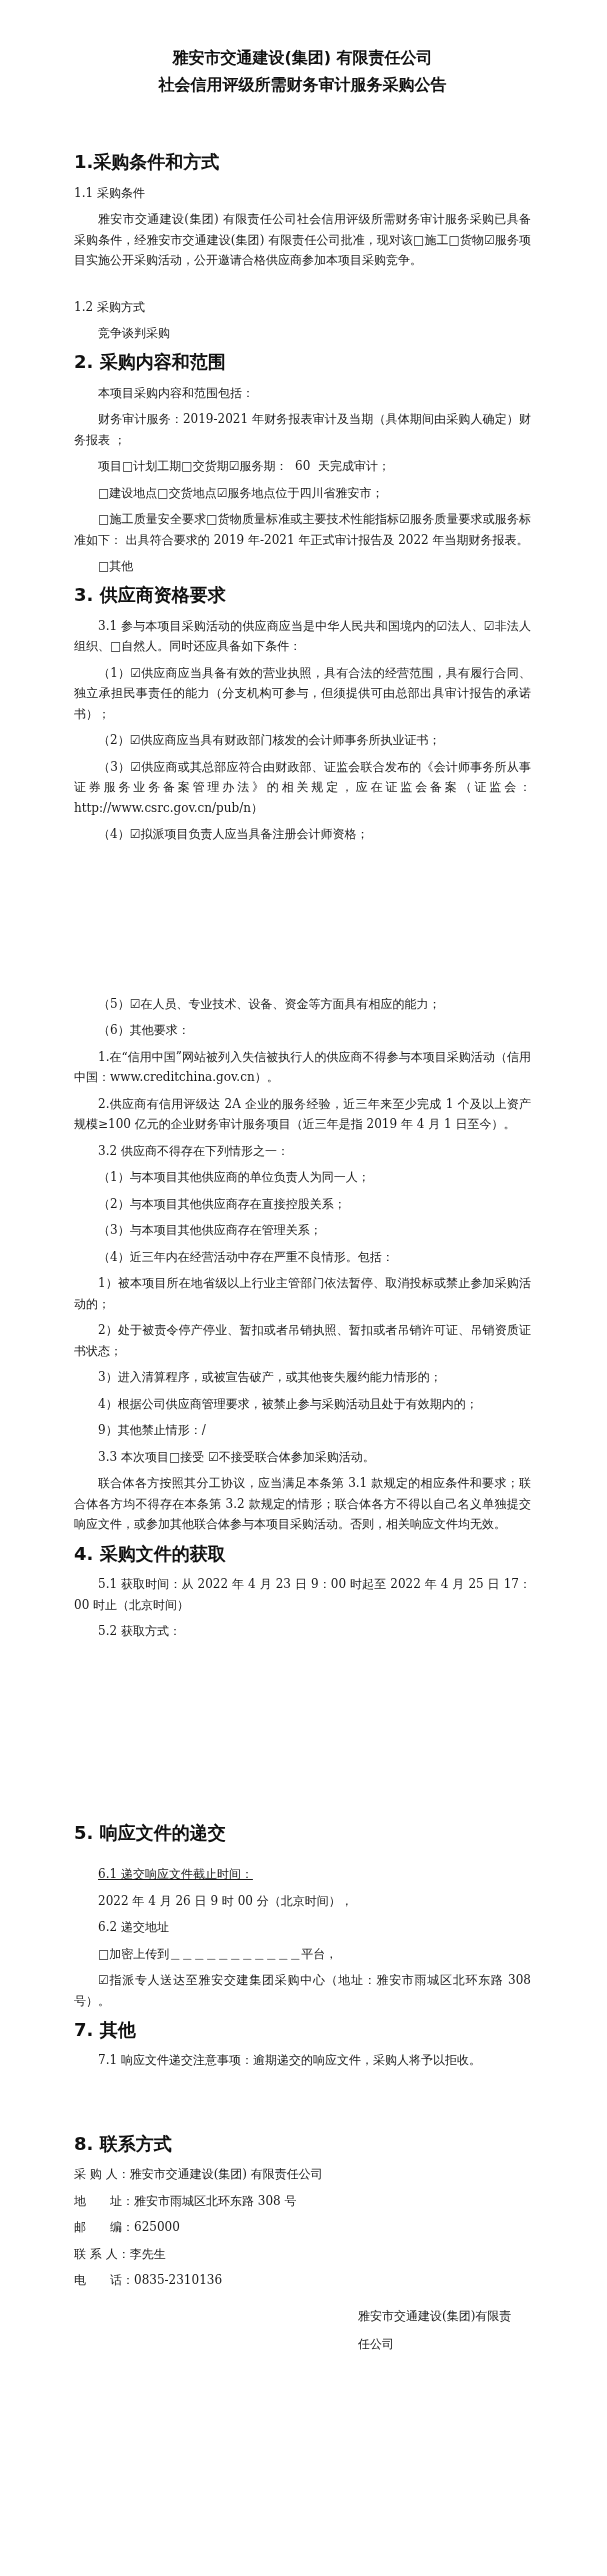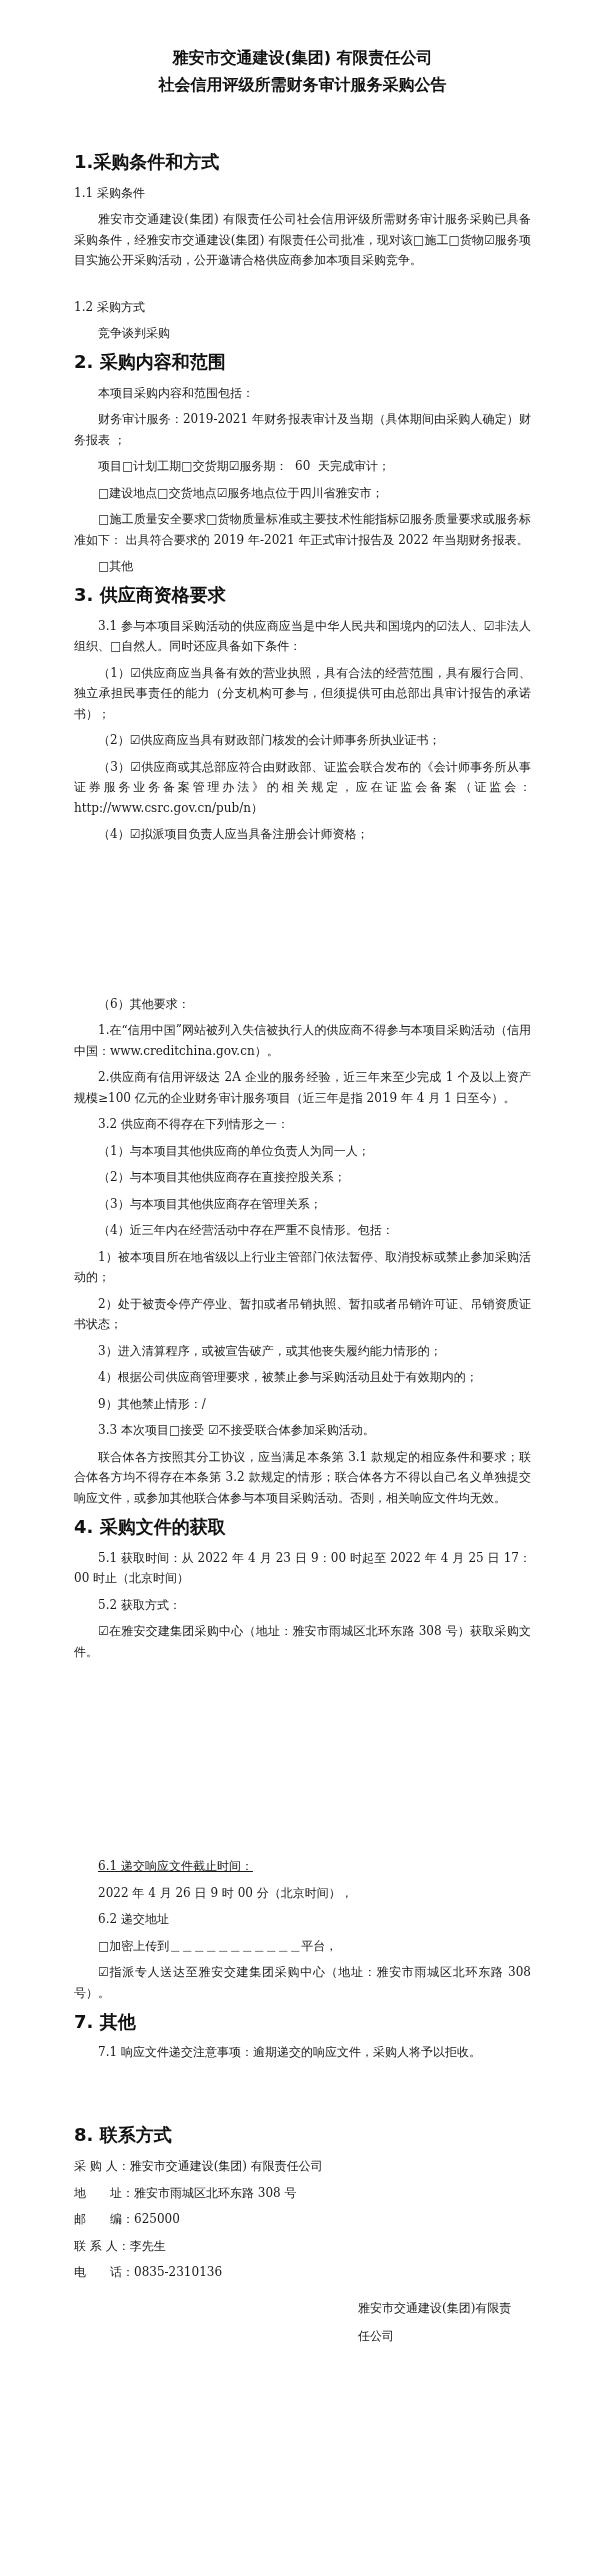--- a/index.html
+++ b/index.html
@@ -58,43 +58,44 @@
 
   <div class="h">3.  供应商资格要求</div>
   <p class="p"><span>3.1 参与本项目采购活动的供应商应当是中华人民共和国境内的☑法人、☑非法人组织、□自然人。同时还应具备如下条件：</span></p>
   <p class="p"><span>（1）☑供应商应当</span><span class="u">具备有效的营业执照，具有合法的经营范围，具有履行合同、独立承担民事责任的能力（分支机构可参与，但须提供可由总部出具审计报告的承诺书）</span><span>；</span></p>
   <p class="p"><span>（2）☑供应商应当</span><span class="u">具有财政部门核发的会计师事务所执业证书</span><span>；</span></p>
   <p class="p"><span>（3）☑供应商或其总部应符合由财政部、证监会联合发布的《会计师事务所从事证券服务业务备案管理办法》的相关规定，应在证监会备案（证监会：http://www.csrc.gov.cn/pub/n）</span></p>
   <p class="p"><span>（4）☑拟派项目负责人应当具备注册会计师资格；</span></p>
 
   <div class="spacer sp180"></div>
 
+  <p class="p"><span>（5）☑在人员、专业技术、设备、资金等方面具有相应的能力；</span></p>
   <p class="p"><span>（6）其他要求：</span></p>
   <p class="p"><span class="u">1.在“信用中国”网站被列入失信被执行人的供应商不得参与本项目采购活动（信用中国：www.creditchina.gov.cn</span><span>）。</span></p>
   <p class="p"><span class="u">2.供应商有信用评级达 2A 企业的服务经验，近三年来至少完成 1 个及以上资产规模≥100 亿元的企业财务审计服务项目（近三年是指 2019 年 4 月 1 日至今）。</span></p>
   <p class="p"><span>3.2 供应商不得存在下列情形之一：</span></p>
   <p class="p"><span>（1）与本项目其他供应商的单位负责人为同一人；</span></p>
   <p class="p"><span>（2）与本项目其他供应商存在直接控股关系；</span></p>
   <p class="p"><span>（3）与本项目其他供应商存在管理关系；</span></p>
   <p class="p"><span>（4）近三年内在经营活动中存在严重不良情形。包括：</span></p>
   <p class="p"><span>1）被本项目所在地省级以上行业主管部门依法暂停、取消投标或禁止参加采购活动的；</span></p>
   <p class="p"><span>2）处于被责令停产停业、暂扣或者吊销执照、暂扣或者吊销许可证、吊销资质证书状态；</span></p>
   <p class="p"><span>3）进入清算程序，或被宣告破产，或其他丧失履约能力情形的；</span></p>
   <p class="p"><span>4）根据公司供应商管理要求，被禁止参与采购活动且处于有效期内的；</span></p>
   <p class="p"><span>9）其他禁止情形：</span><span class="u">/</span></p>
   <p class="p"><span>3.3 本次项目□接受 ☑不接受联合体参加采购活动。</span></p>
   <p class="p"><span>联合体各方按照其分工协议，应当满足本条第 3.1 款规定的相应条件和要求；联合体各方均不得存在本条第 3.2 款规定的情形；联合体各方不得以自己名义单独提交响应文件，或参加其他联合体参与本项目采购活动。否则，相关响应文件均无效。</span></p>
 
   <div class="h">4. 采购文件的获取</div>
   <p class="p"><span>5.1 获取时间：从 </span><span class="u">2022</span><span> 年 </span><span class="u">4</span><span> 月 </span><span class="u">23</span><span> 日 9：00 时起至 </span><span class="u">2022</span><span> 年 </span><span class="u">4</span><span> 月 </span><span class="u">25</span><span> 日 17：00 时止（北京时间）</span></p>
   <p class="p"><span>5.2 获取方式：</span></p>
-  <p class="p"><span>☑在</span><span class="u">雅安交建集团采购中心（地址：雅安市雨城区北环东路 308 号）</span><span>获取采购文件。</span></p>
 
   <div class="spacer sp220"></div>
 
+  <div class="h">5. 响应文件的递交</div>
   <p class="p mt28"><span>6.1 递交响应文件截止时间：</span></p>
   <p class="p"><span class="u">2022</span><span> 年 </span><span class="u">4</span><span> 月 </span><span class="u">26</span><span> 日 </span><span class="u">9</span><span> 时 </span><span class="u">00</span><span> 分（北京时间），</span></p>
   <p class="p"><span>6.2 递交地址</span></p>
   <p class="p"><span>□加密上传到</span><span>＿＿＿＿＿＿＿＿＿＿＿</span><span>平台，</span></p>
   <p class="p"><span>☑指派专人送达至</span><span class="u">雅安交建集团采购中心（地址：雅安市雨城区北环东路 308 号）</span><span>。</span></p>
 
   <div class="h">7. 其他</div>
   <p class="p"><span>7.1 响应文件递交注意事项：逾期递交的响应文件，采购人将予以拒收。</span></p>
 
   <div class="spacer sp63"></div>

